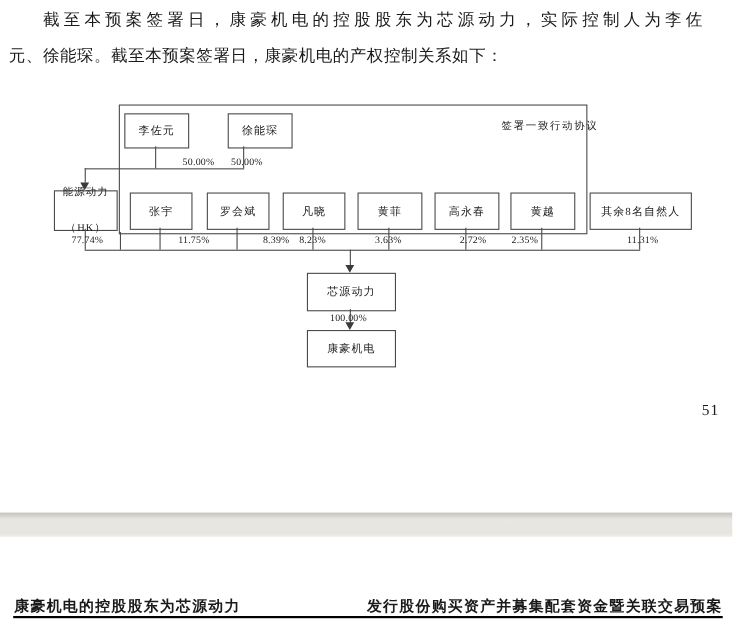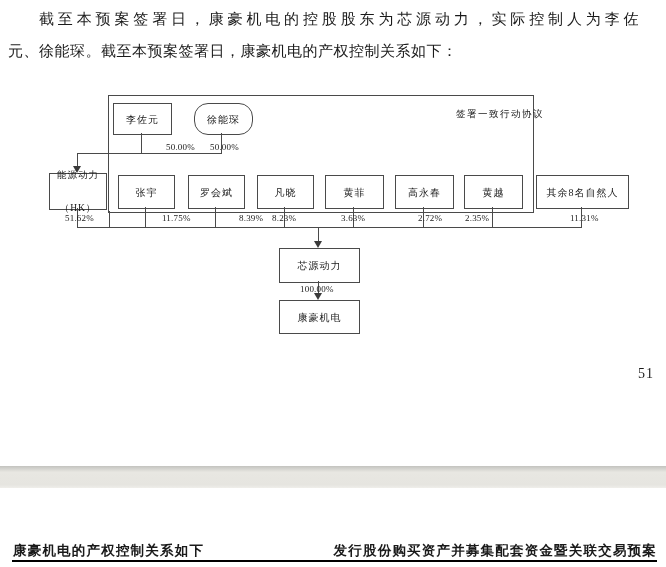--- a/index.html
+++ b/index.html
@@ -37,21 +37,21 @@
   </div>
 
   <div>
 
     <div class="bigbox" style="left:108px;top:95px;width:424px;height:116px;"></div>
     <div class="agreement">签署一致行动协议</div>
 
     <div class="dbox" style="left:113px;top:103px;width:57px;height:30px;">
       <span>李佐元</span>
     </div>
-    <div class="dbox" style="left:194px;top:103px;width:57px;height:30px;border-radius:14px;">
+    <div class="dbox" style="left:207px;top:103px;width:57px;height:30px;">
       <span>徐能琛</span>
     </div>
 
     <div class="vline" style="left:141px;top:133px;width:1px;height:20px;"></div>
     <div class="vline" style="left:221px;top:133px;width:1px;height:20px;"></div>
     <div class="hline" style="left:77px;top:153px;width:145px;height:1px;"></div>
     <div class="vline" style="left:77px;top:153px;width:1px;height:13px;"></div>
     <div class="arrow-down" style="left:73px;top:166px;"></div>
     <div class="pct" style="left:146px;top:142px;">50.00%</div>
     <div class="pct" style="left:190px;top:142px;">50.00%</div>
@@ -87,21 +87,21 @@
     <div class="vline" style="left:215px;top:207px;width:1px;height:20px;"></div>
     <div class="vline" style="left:284px;top:207px;width:1px;height:20px;"></div>
     <div class="vline" style="left:353px;top:207px;width:1px;height:20px;"></div>
     <div class="vline" style="left:423px;top:207px;width:1px;height:20px;"></div>
     <div class="vline" style="left:492px;top:207px;width:1px;height:20px;"></div>
     <div class="vline" style="left:581px;top:207px;width:1px;height:20px;"></div>
     <div class="vline" style="left:109px;top:211px;width:1px;height:16px;"></div>
 
     <div class="hline" style="left:77px;top:227px;width:505px;height:1px;"></div>
 
-    <div class="pct" style="left:45px;top:213px;">51.62%</div>
+    <div class="pct" style="left:45px;top:213px;">77.74%</div>
     <div class="pct" style="left:142px;top:213px;">11.75%</div>
     <div class="pct" style="left:219px;top:213px;">8.39%</div>
     <div class="pct" style="left:252px;top:213px;">8.23%</div>
     <div class="pct" style="left:321px;top:213px;">3.63%</div>
     <div class="pct" style="left:398px;top:213px;">2.72%</div>
     <div class="pct" style="left:445px;top:213px;">2.35%</div>
     <div class="pct" style="left:550px;top:213px;">11.31%</div>
 
     <div class="vline" style="left:318px;top:227px;width:1px;height:15px;"></div>
     <div class="arrow-down" style="left:314px;top:241px;"></div>
@@ -114,17 +114,17 @@
     <div class="pct" style="left:280px;top:284px;">100.00%</div>
     <div class="dbox" style="left:279px;top:300px;width:79px;height:32px;">
       <span>康豪机电</span>
     </div>
   </div>
 
   <div class="pageno">51</div>
 
   <div class="gap-band"></div>
 
-  <div class="hdr-left">康豪机电的产权控制关系如下</div>
+  <div class="hdr-left">康豪机电的控股股东为芯源动力</div>
   <div class="hdr-right">发行股份购买资产并募集配套资金暨关联交易预案</div>
   <div class="hdr-rule"></div>
 
 </div>
 
 </body></html>

